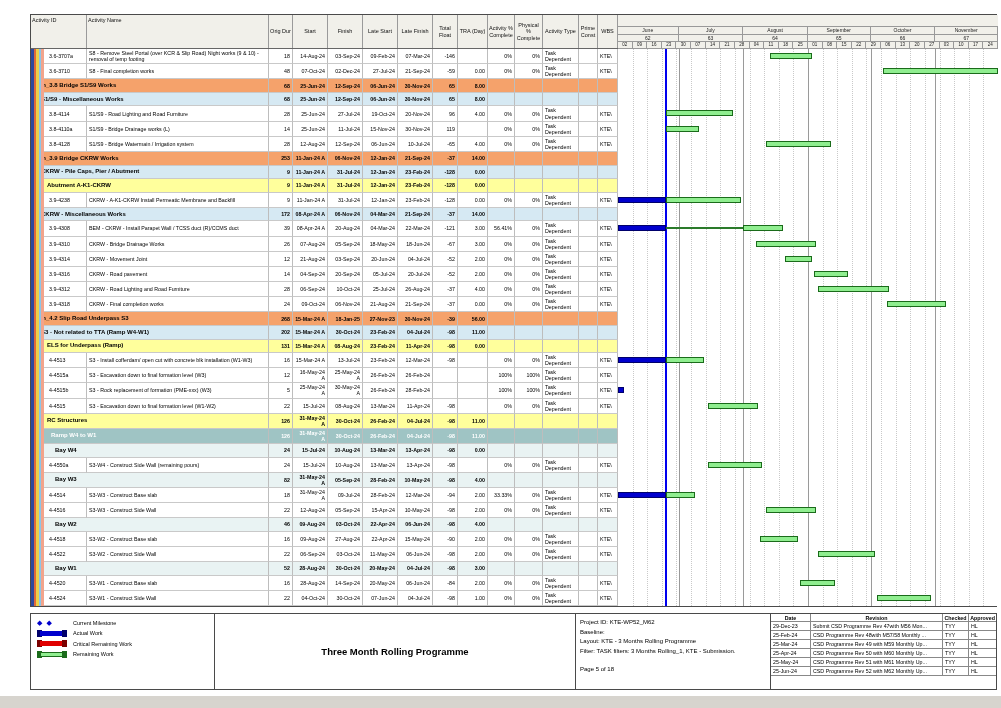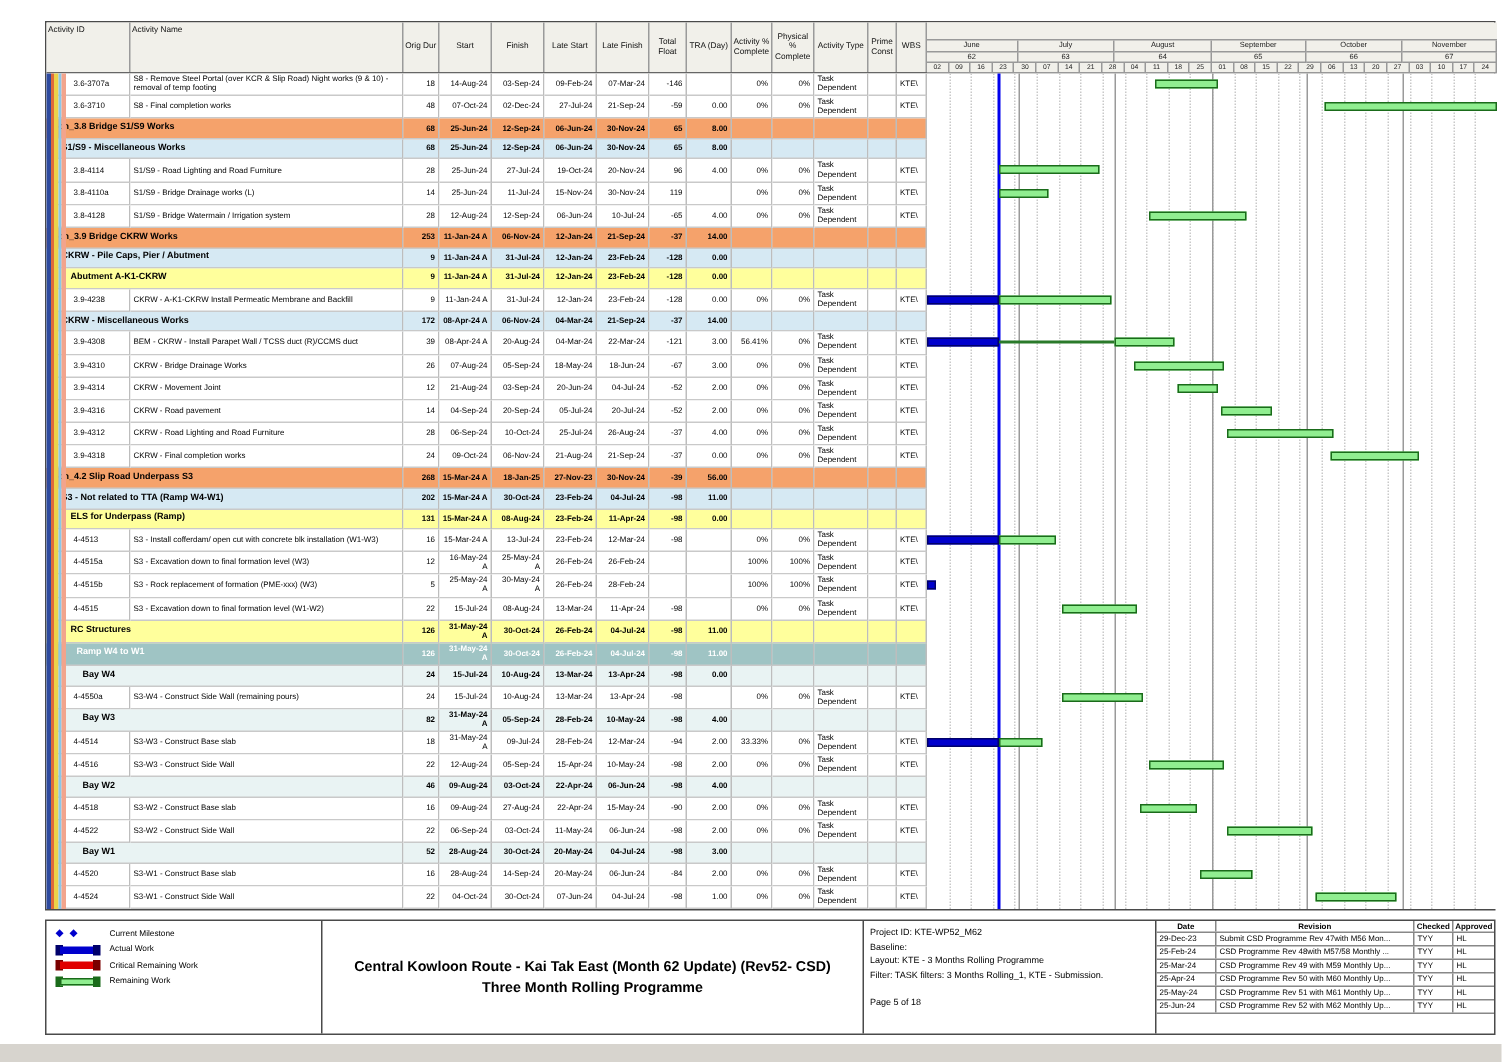--- a/index.html
+++ b/index.html
@@ -879,21 +879,20 @@
       <div class="legend-item">
         <div class="lbar">
           <div class="cap l" style="background: rgb(26, 107, 26);"></div>
           <div class="mid" style="background: rgb(144, 238, 144); border: 1px solid rgb(26, 107, 26);"></div>
           <div class="cap r" style="background: rgb(26, 107, 26);"></div>
         </div>
         <div class="lab">Remaining Work</div>
       </div>
     </div>
   <div class="titlebox">
-    <div class="t1">Central Kowloon Route - Kai Tak East (Month 62 Update) (Rev52- CSD)</div>
     <div class="t2">Three Month Rolling Programme</div>
   </div>
   <div class="infobox">
     <div>Project ID: KTE-WP52_M62</div>
     <div>Baseline:</div>
     <div>Layout: KTE - 3 Months Rolling Programme</div>
     <div>Filter: TASK filters: 3 Months Rolling_1, KTE - Submission.</div>
     <div class="page">Page 5 of 18</div>
   </div>
   <div class="revbox" id="revbox">

